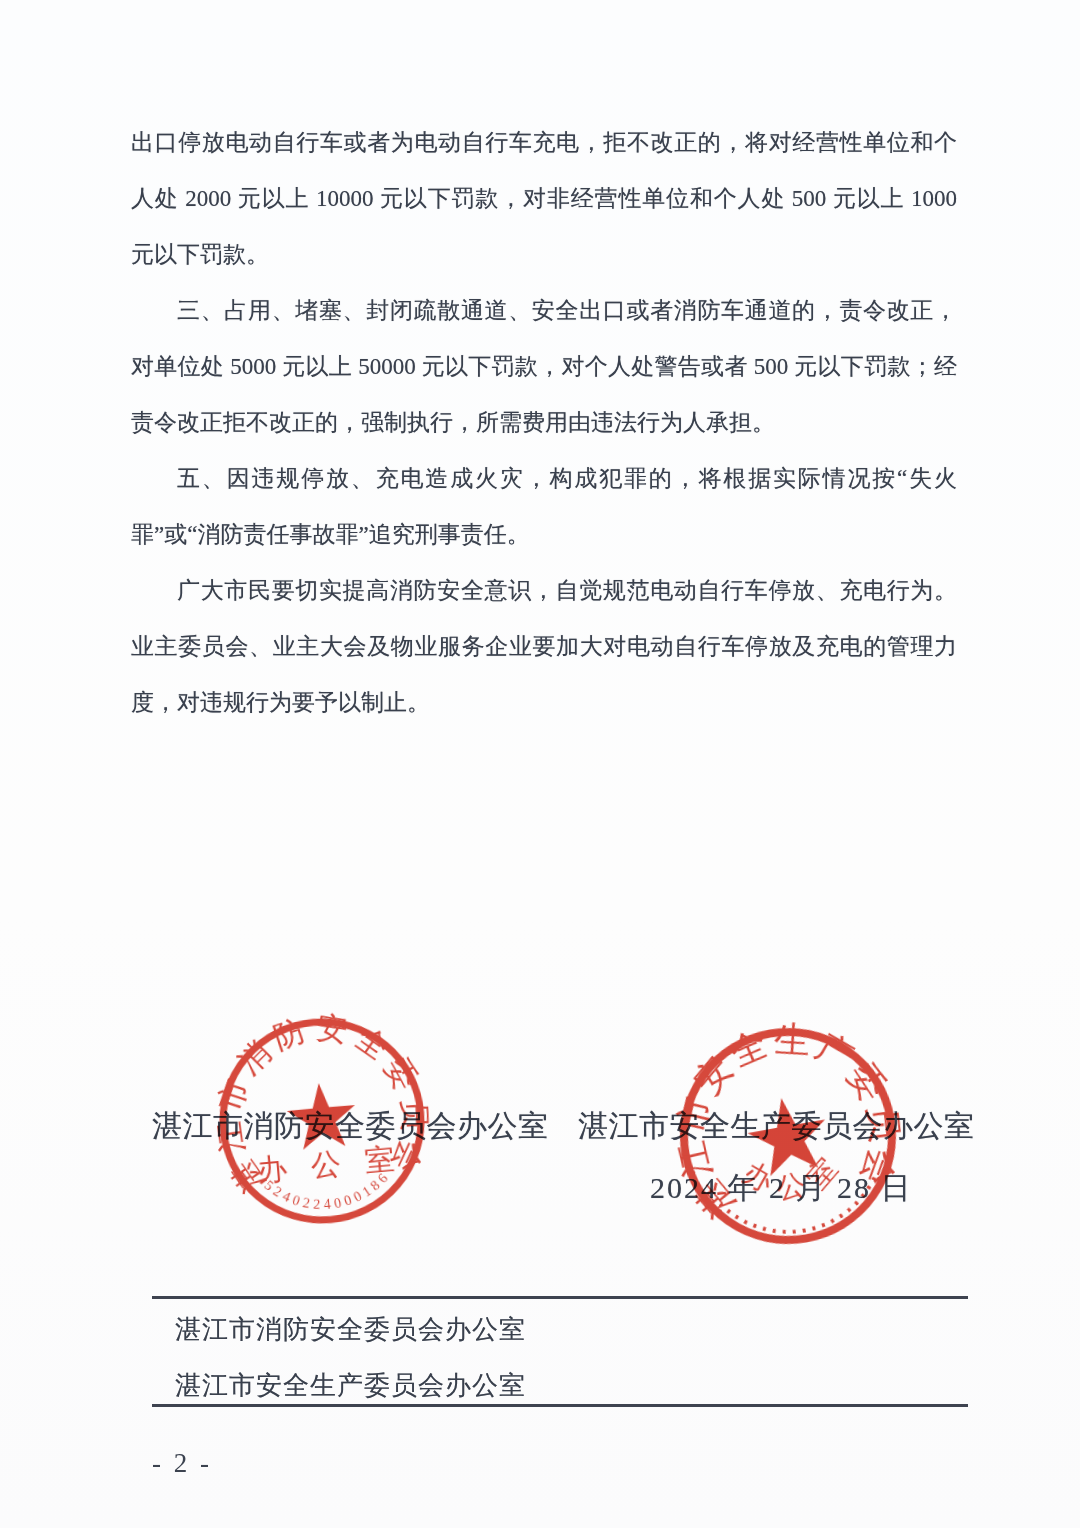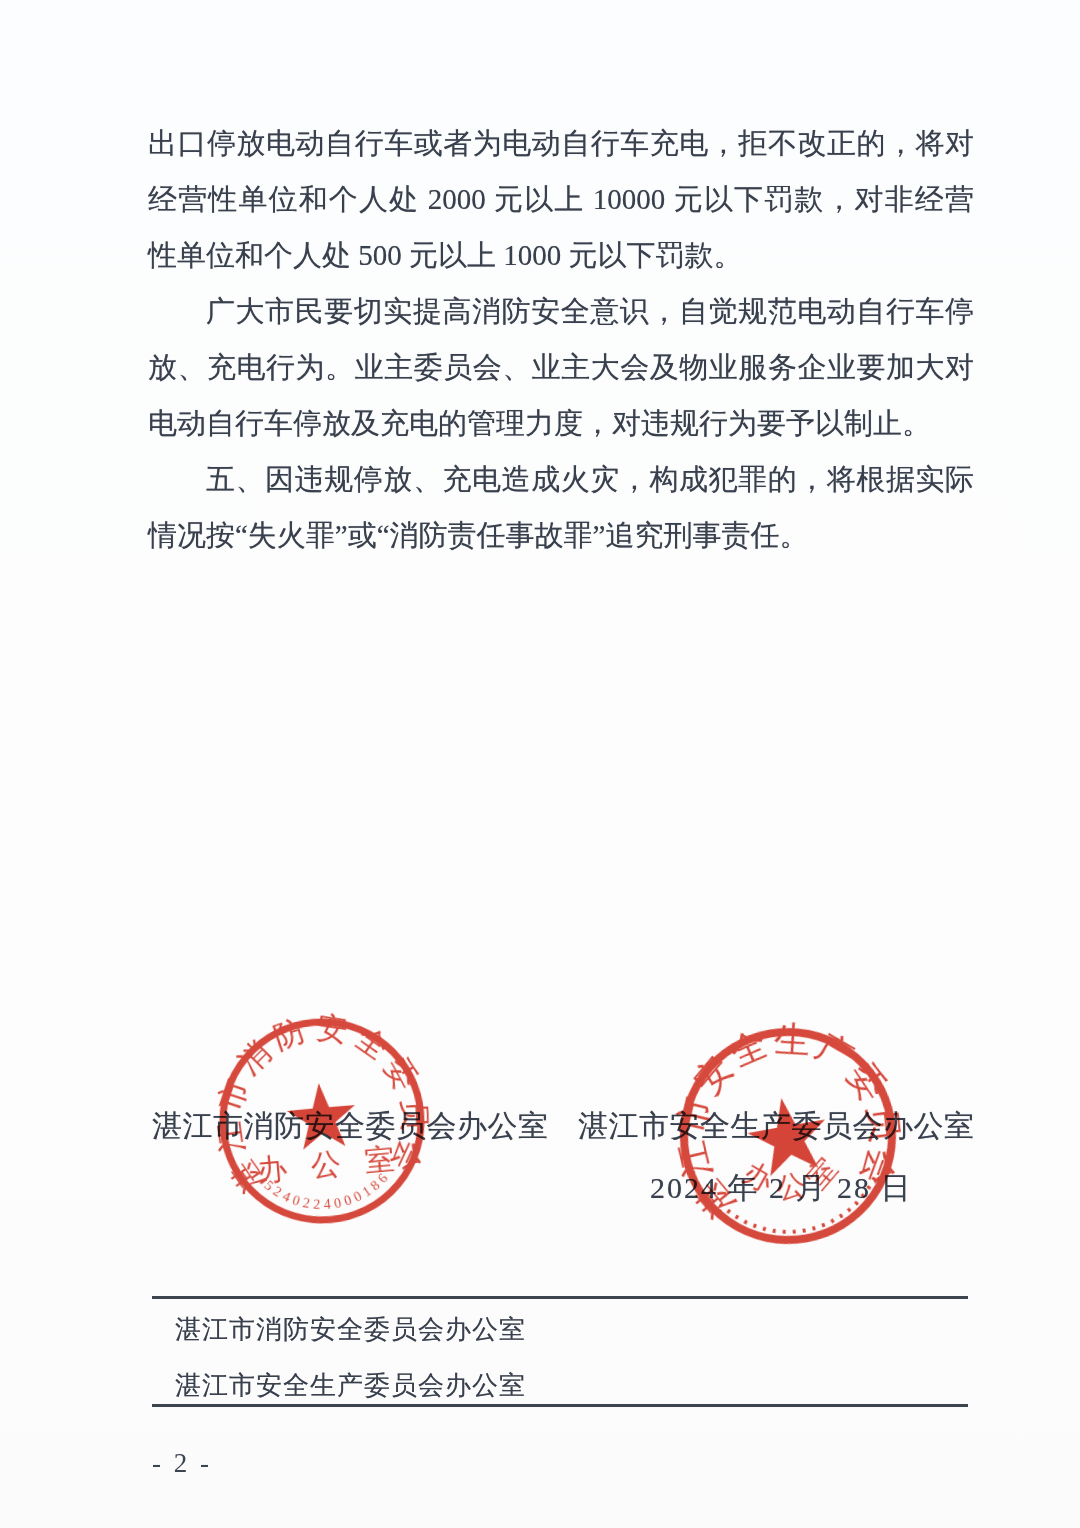--- a/index.html
+++ b/index.html
@@ -7,22 +7,22 @@
     position:relative;
     width:1080px;height:1528px;
     margin:0 auto;
     background:linear-gradient(180deg,#fcfdfe 0%,#fdfdfd 60%,#fbfbfc 100%);
     overflow:hidden;
     font-family:"Liberation Serif","DejaVu Serif",serif;
     color:#39404d;
   }
   
   .body-text{
-    position:absolute;left:148px;top:115px;width:826px;
-    font-size:29px;line-height:56px;
+    position:absolute;left:131px;top:115px;width:826px;
+    font-size:23px;line-height:56px;
     text-align:justify;text-justify:inter-ideograph;
     text-shadow:0 0 .7px rgba(57,64,77,.55);
   }
   .para{margin:0;text-indent:2em;}
   .para.flush{text-indent:0;}
   
   .sig{position:absolute;top:1106px;font-size:30px;letter-spacing:.5px;white-space:nowrap;
        text-shadow:0 0 .7px rgba(57,64,77,.5);}
   .sig-left{left:152px;}
   .sig-right{left:578px;}
@@ -55,22 +55,23 @@
        text-shadow:0 0 .6px rgba(57,64,77,.5);}
   .page-number{position:absolute;left:152px;top:1448px;font-size:27px;letter-spacing:3px;color:#3c4350;}
 </style>
 </head>
 <body>
 
 <div class="page">
 
   <div class="body-text">
     <p class="para flush">出口停放电动自行车或者为电动自行车充电，拒不改正的，将对经营性单位和个人处 2000 元以上 10000 元以下罚款，对非经营性单位和个人处 500 元以上 1000 元以下罚款。</p>
+    <p class="para">三、占用、堵塞、封闭疏散通道、安全出口或者消防车通道的，责令改正，对单位处 5000 元以上 50000 元以下罚款，对个人处警告或者 500 元以下罚款；经责令改正拒不改正的，强制执行，所需费用由违法行为人承担。</p>
+    <p class="para">五、因违规停放、充电造成火灾，构成犯罪的，将根据实际情况按“失火罪”或“消防责任事故罪”追究刑事责任。</p>
     <p class="para">广大市民要切实提高消防安全意识，自觉规范电动自行车停放、充电行为。业主委员会、业主大会及物业服务企业要加大对电动自行车停放及充电的管理力度，对违规行为要予以制止。</p>
-    <p class="para">五、因违规停放、充电造成火灾，构成犯罪的，将根据实际情况按“失火罪”或“消防责任事故罪”追究刑事责任。</p>
   </div>
 
   <span class="sig sig-left">湛江市消防安全委员会办公室</span>
   <span class="sig sig-right">湛江市安全生产委员会办公室</span>
   <span class="sig-date">2024 年 2 月 28 日</span>
 
   <svg class="seal seal-left" viewBox="0 0 240 240" xmlns="http://www.w3.org/2000/svg">
     <circle class="ring" cx="120" cy="120" r="99"></circle>
     <path id="arc-left-top" d="M 62 178 A 82 82 0 1 1 178 178" fill="none"></path>
     <text class="ring-text" text-anchor="middle">

